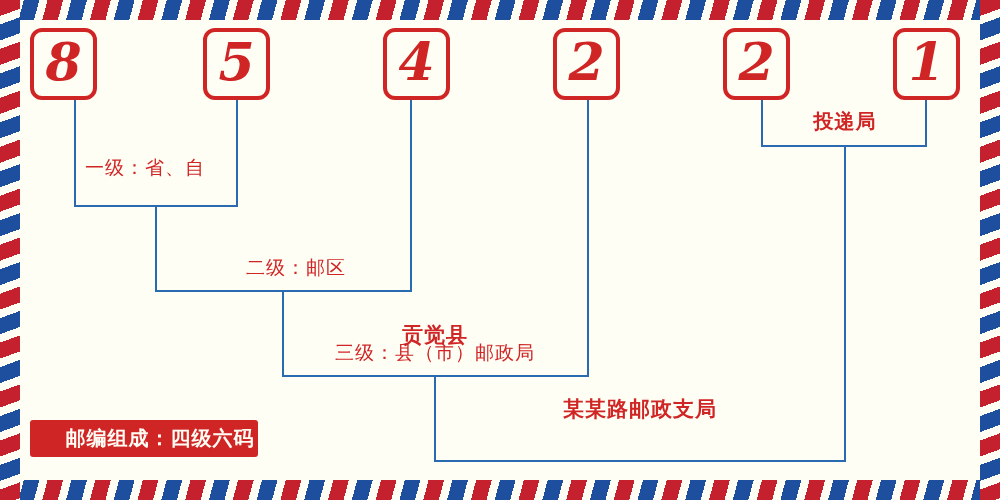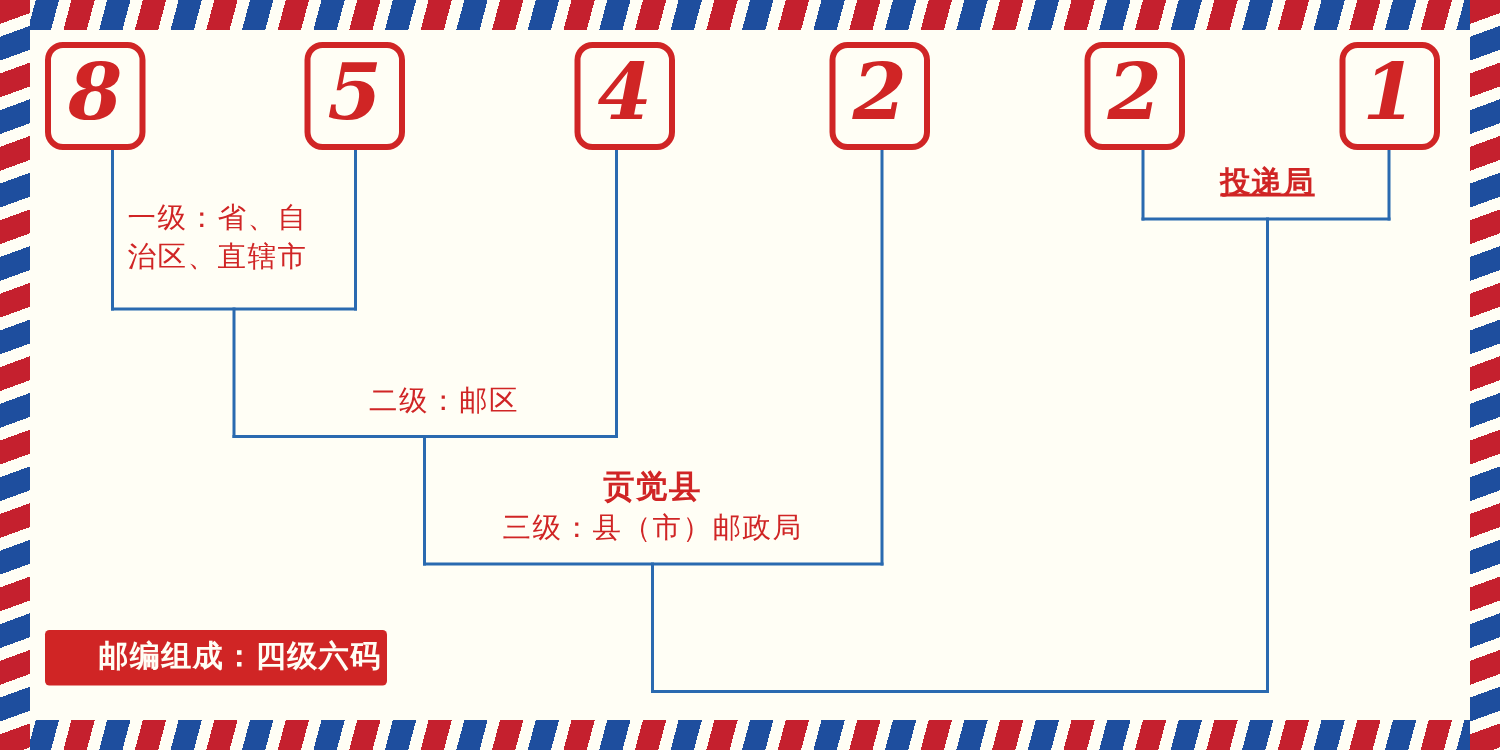--- a/index.html
+++ b/index.html
@@ -67,21 +67,21 @@
 
   
   .lv-name, .lv-desc, .delivery-label {
     position: absolute;
     text-align: center;
     color: var(--red, #d02525);
     z-index: 3;
   }
   .lv-name { font-size: 21px; font-weight: bold; letter-spacing: 1px; }
   .lv-desc { font-size: 19px; line-height: 26px; letter-spacing: 1px; }
-  .delivery-label { font-size: 20px; font-weight: bold; letter-spacing: 1px; text-decoration: underline; }
+  .delivery-label { font-size: 20px; font-weight: bold; letter-spacing: 1px; }
 
   .composition-badge {
     position: absolute;
     left: 30px; top: 420px;
     width: 228px; height: 37px;
     background: var(--red, #d02525);
     color: #fffef5;
     font-size: 20px;
     font-weight: bold;
     line-height: 37px;
@@ -134,28 +134,28 @@
   <div class="vline" style="left:587px; top:100px; height:277px"></div>
 
   <div class="vline" style="left:434px; top:375px; height:87px"></div>
   <div class="hline" style="left:434px; top:460px; width:412px"></div>
 
   <div class="vline" style="left:761px; top:100px; height:47px"></div>
   <div class="vline" style="left:925px; top:100px; height:47px"></div>
   <div class="hline" style="left:761px; top:145px; width:166px"></div>
   <div class="vline" style="left:844px; top:145px; height:317px"></div>
 
-  <div class="lv-desc" style="left:77px; top:133px; width:136px">
+  <div class="lv-desc" style="left:77px; top:155px; width:136px">
     <span style="display:block">一级：省、自</span>
-    <span style="display:block">治区、直辖市</span>
   </div>
 
   <div class="lv-desc" style="left:206px; top:255px; width:180px">二级：邮区</div>
 
-  <div class="lv-name" style="left:345px; top:310px; width:180px">贡觉县</div>
+  <div class="lv-name" style="left:345px; top:321px; width:180px">贡觉县</div>
   <div class="lv-desc" style="left:315px; top:340px; width:240px">三级：县（市）邮政局</div>
 
+  <div class="lv-name" style="left:530px; top:395px; width:220px">某某路邮政支局</div>
 
   <div class="delivery-label" style="left:765px; top:108px; width:160px">投递局</div>
 
   <div class="composition-badge">邮编组成：四级六码</div>
 
 </div>
 
 </body></html>

